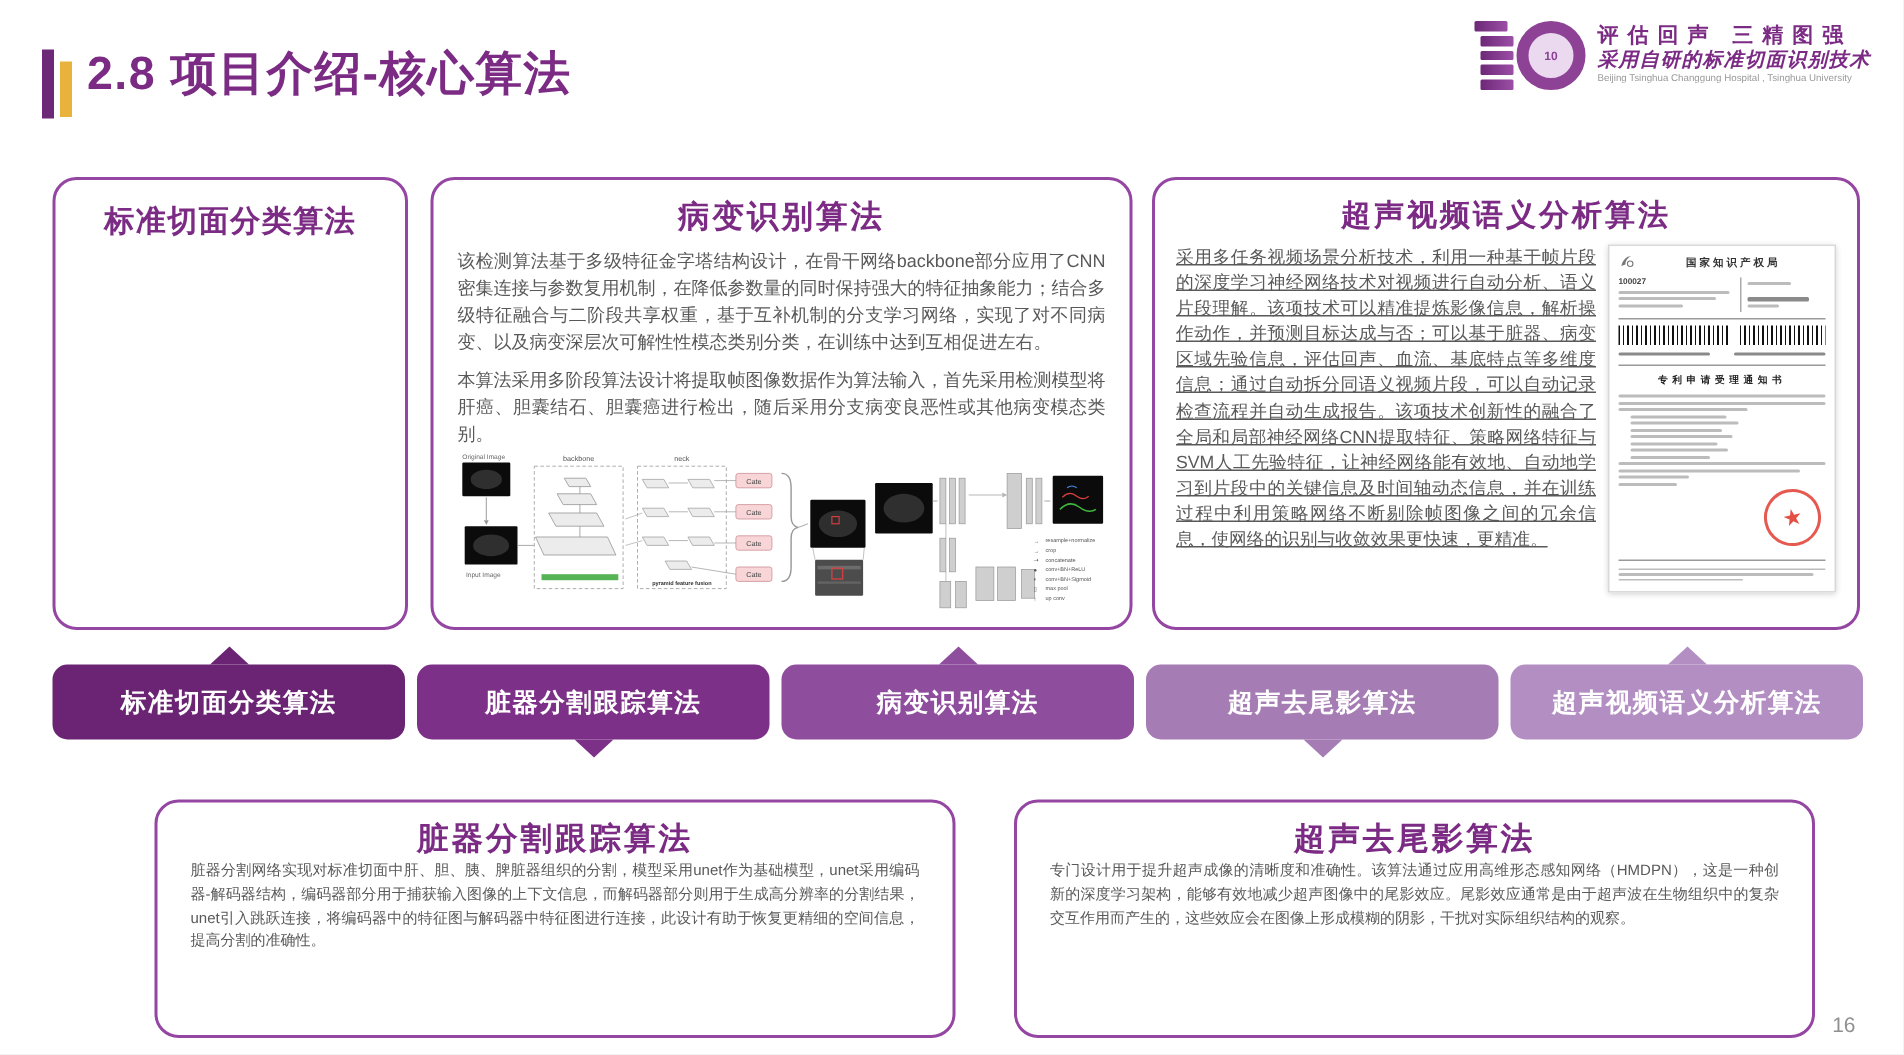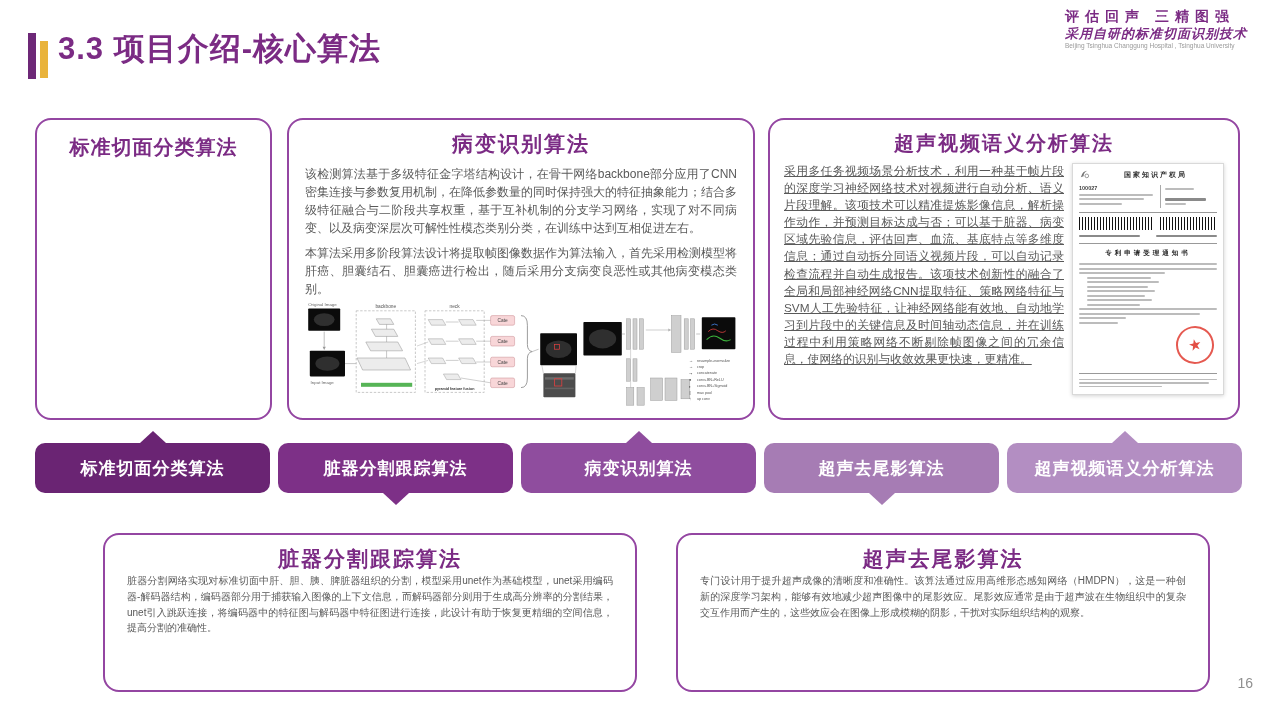--- a/index.html
+++ b/index.html
@@ -86,34 +86,46 @@
   .b5 { left:1007px; background:#b38ec2; --bc:#b38ec2; }
   .tri { position:absolute; left:50%; transform:translateX(-50%); width:0; height:0;
     border-left:13px solid transparent; border-right:13px solid transparent; }
   .tri.up { top:-12px; border-bottom:12px solid var(--bc); }
   .tri.down { bottom:-12px; border-top:12px solid var(--bc); }
   
   .card4 { left:103px; top:533px; width:534px; height:159px; padding:10px 22px; }
   .card5 { left:676px; top:533px; width:534px; height:159px; padding:10px 22px; }
   .card4 h2, .card5 h2 { font-size:21px; }
   .card4 .body, .card5 .body { margin-top:0; font-size:10px; line-height:1.58; }
-  .page-num { position:absolute; right:16px; bottom:12px; font-size:14px; color:#909090; }
+  .page-num { position:absolute; right:32px; bottom:12px; font-size:14px; color:#909090; }
   
   svg text { font-family:"Liberation Sans", sans-serif; }
 </style>
 </head>
 <body>
 
 <div class="slide">
 
   <span class="bar-purple"></span>
   <span class="bar-gold"></span>
-  <h1 class="slide-title">3.3 项目介绍-核心算法</h1>
+  <h1 class="slide-title">2.8 项目介绍-核心算法</h1>
 
   <div class="logo">
+    <div class="logo-mark">
+      <span class="logo-one">
+          <i></i>
+          <i></i>
+          <i></i>
+          <i></i>
+          <i></i>
+        </span>
+      <span class="logo-ring">
+          <b>10</b>
+        </span>
+    </div>
     <div class="logo-text">
       <span class="logo-slogan">评估回声  三精图强</span>
       <span class="logo-cn">采用自研的标准切面识别技术</span>
       <span class="logo-en">Beijing Tsinghua Changgung Hospital , Tsinghua University</span>
     </div>
   </div>
 
   <div class="card card1">
     <h2>标准切面分类算法</h2>
   </div>

